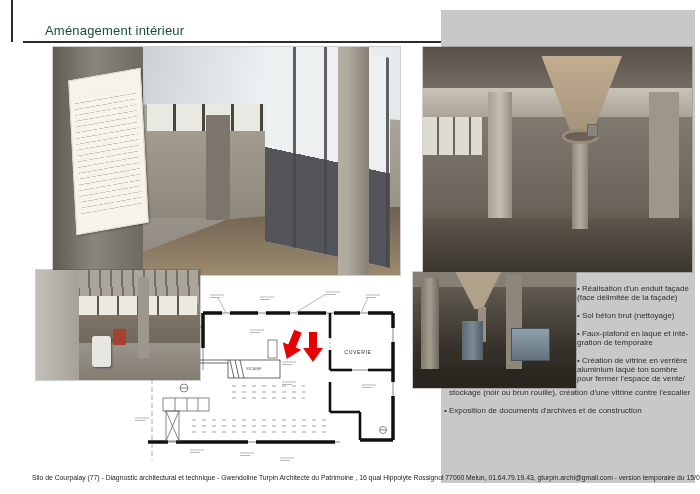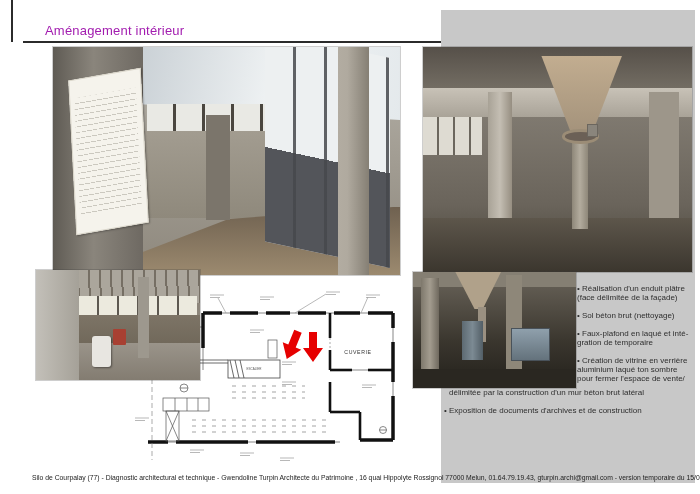--- a/index.html
+++ b/index.html
@@ -2,21 +2,21 @@
 <html style="--panel-gray: #c8c8c8; --arrow-red: #e60000; --rule-dark: #2b2b2b; --text-dark: #2e2e2e;"><head>
 <meta charset="utf-8">
 <style>
   html,body{margin:0;padding:0;background:#ffffff;width:700px;height:494px;overflow:hidden;
     font-family:"Liberation Sans", sans-serif;}
   .abs{position:absolute;}
   #page{position:relative;width:700px;height:494px;background:#fff;}
 
   
   #left-rule{left:11px;top:0;width:2px;height:42px;background:var(--rule-dark);}
-  #title{left:45px;top:23px;font-size:13px;color:#a21caf;letter-spacing:.2px;}
+  #title{left:45px;top:23px;font-size:13px;color:#14532d;letter-spacing:.2px;}
   #title-rule{left:23px;top:41px;width:669px;height:1.5px;background:var(--rule-dark);}
 
   
   #side-panel{left:441px;top:10px;width:254px;height:473px;background:var(--panel-gray);}
 
   
   .photo{overflow:hidden;box-shadow:0 0 0 1px rgba(60,60,60,.25);}
   .photo>div{position:absolute;}
   #photo-main{left:53px;top:47px;width:347px;height:228px;z-index:3;}
   #photo-top-right{left:423px;top:47px;width:269px;height:225px;z-index:3;}
@@ -266,29 +266,29 @@
     </g>
     <text x="228" y="84" font-size="5.2" letter-spacing="0.6" fill="#333" text-anchor="middle">CUVERIE</text>
     <text x="124" y="100" font-size="3" fill="#555" text-anchor="middle">ESCALIER</text>
     <g fill="var(--arrow-red)" stroke="none">
       <polygon points="179,62 187,62 187,78 193,78 183,92 173,78 179,78"></polygon>
       <polygon points="158,60 166,60 166,76 172,76 162,90 152,76 158,76" transform="rotate(22 162 76)"></polygon>
     </g>
   </svg>
 
   <div id="notes-column" class="abs notes">
-      <div class="line para">• Réalisation d'un enduit plâtre</div>
+      <div class="line para">• Réalisation d'un enduit façade</div>
       <div class="line">(face délimitée de la façade)</div>
       <div class="line para">• Sol béton brut (nettoyage)</div>
       <div class="line para">• Faux-plafond en laqué et inté-</div>
       <div class="line">gration de temporaire</div>
       <div class="line para">• Création de vitrine en verrière</div>
       <div class="line">aluminium laqué ton sombre</div>
       <div class="line">pour fermer l'espace de vente/</div>
     </div>
   <div id="notes-wide" class="abs notes">
-      <div class="line">délimitée par la construction d'un mur béton brut latéral</div>
+      <div class="line">stockage (noir ou brun rouille), création d'une vitrine contre l'escalier</div>
       <div class="line para">• Exposition de documents d'archives et de construction</div>
     </div>
 
   <div id="footer" class="abs">Silo de Courpalay (77) - Diagnostic architectural et technique - Gwendoline Turpin Architecte du Patrimoine , 16 quai Hippolyte Rossignol 77000 Melun, 01.64.79.19.43, gturpin.archi@gmail.com - version temporaire du 15/06/2013</div>
 
 </div>
 
 </body></html>

